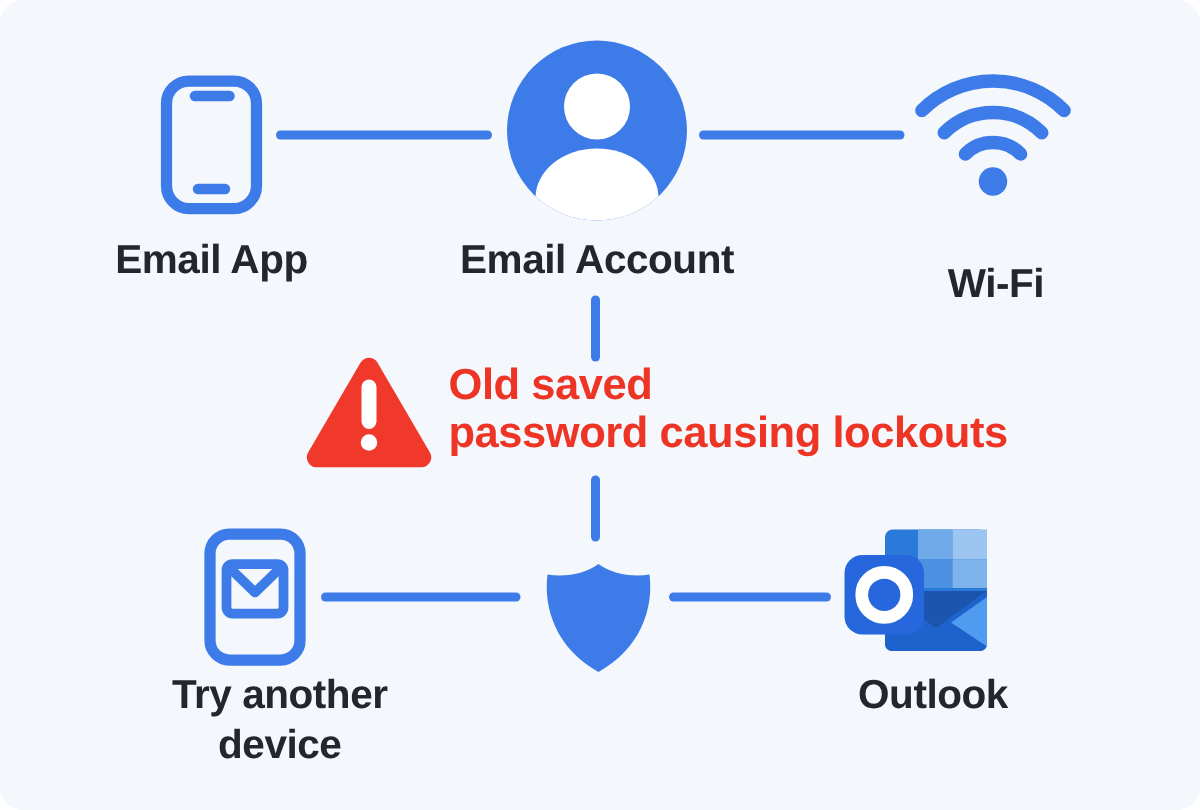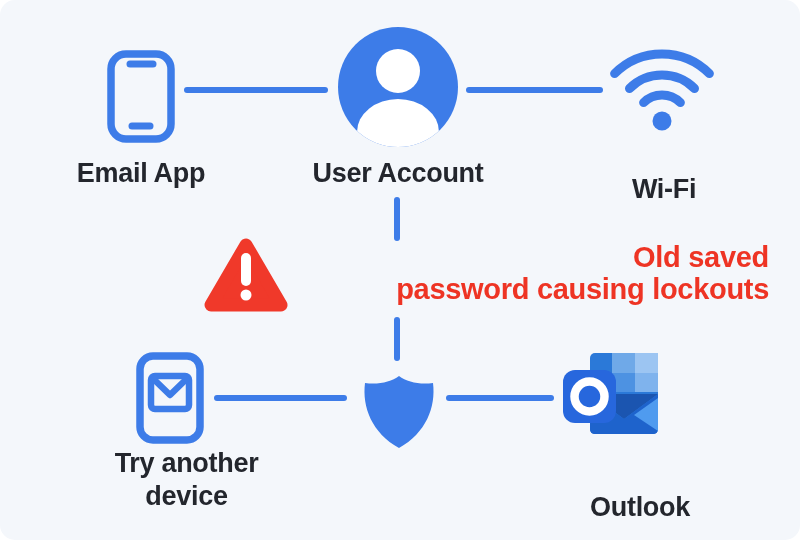--- a/index.html
+++ b/index.html
@@ -32,21 +32,20 @@
   .vline{position:absolute;width:6px;border-radius:3px;background:var(--blue);}
   
   .label{
     position:absolute;text-align:center;color:var(--label);
     font-size:27px;font-weight:600;letter-spacing:-0.3px;line-height:33px;
   }
   .alert-text{
     position:absolute;left:299px;top:241px;width:470px;
     color:var(--red-text);font-size:29px;font-weight:600;line-height:32px;
     letter-spacing:-0.3px;
-    text-align:right;
   }
   .alert-text span{display:block;}
   
   .avatar{
     position:absolute;left:338px;top:27px;width:120px;height:120px;
     background:var(--blue);border-radius:50%;overflow:hidden;
   }
   .avatar .head{
     position:absolute;left:38px;top:22px;width:44px;height:44px;
     background:var(--white);border-radius:50%;
@@ -87,21 +86,21 @@
       <line x1="27" y1="18" x2="50" y2="18" stroke="currentColor" stroke-width="7" stroke-linecap="round"></line>
       <line x1="29" y1="80" x2="47" y2="80" stroke="currentColor" stroke-width="7" stroke-linecap="round"></line>
     </svg>
   </div>
   <div class="label" style="left:41px;top:157px;width:200px;">Email App</div>
 
   <div class="avatar">
     <div class="head"></div>
     <div class="torso"></div>
   </div>
-  <div class="label" style="left:296px;top:157px;width:204px;">User Account</div>
+  <div class="label" style="left:296px;top:157px;width:204px;">Email Account</div>
 
   <div class="abs icon-blue" style="left:607px;top:43px;">
     <svg width="110" height="92" viewBox="0 0 110 92" fill="none">
       <path d="M7.6 30.6 A67 67 0 0 1 102.4 30.6" stroke="currentColor" stroke-width="9" stroke-linecap="round"></path>
       <path d="M22.5 45.5 A46 46 0 0 1 87.5 45.5" stroke="currentColor" stroke-width="9" stroke-linecap="round"></path>
       <path d="M36.6 59.6 A26 26 0 0 1 73.4 59.6" stroke="currentColor" stroke-width="9" stroke-linecap="round"></path>
       <circle cx="55" cy="78" r="9.5" fill="currentColor"></circle>
     </svg>
   </div>
   <div class="label" style="left:562px;top:173px;width:204px;">Wi-Fi</div>
@@ -140,15 +139,15 @@
       <rect x="75" y="1" width="23" height="20" class="ck-b"></rect>
       <rect x="52" y="21" width="23" height="19" class="ck-c"></rect>
       <rect x="75" y="21" width="23" height="19" class="ck-d"></rect>
       <polygon points="30,42 98,42 64,67" class="ol-dark"></polygon>
       <path d="M30 42 L64 67 L98 42 L98 77 Q98 82 93 82 L35 82 Q30 82 30 77 Z" class="ol-env"></path>
       <polygon points="98,46 74,63 98,79" class="ol-fold"></polygon>
       <rect x="3" y="18" width="53" height="53" rx="12" class="ol-front"></rect>
       <circle cx="29.5" cy="44.5" r="15" fill="none" stroke="#ffffff" stroke-width="8.5"></circle>
     </svg>
   </div>
-  <div class="label" style="left:538px;top:447px;width:204px;margin-top:44px;">Outlook</div>
+  <div class="label" style="left:520px;top:447px;width:204px;">Outlook</div>
 
 </div>
 
 </body></html>

